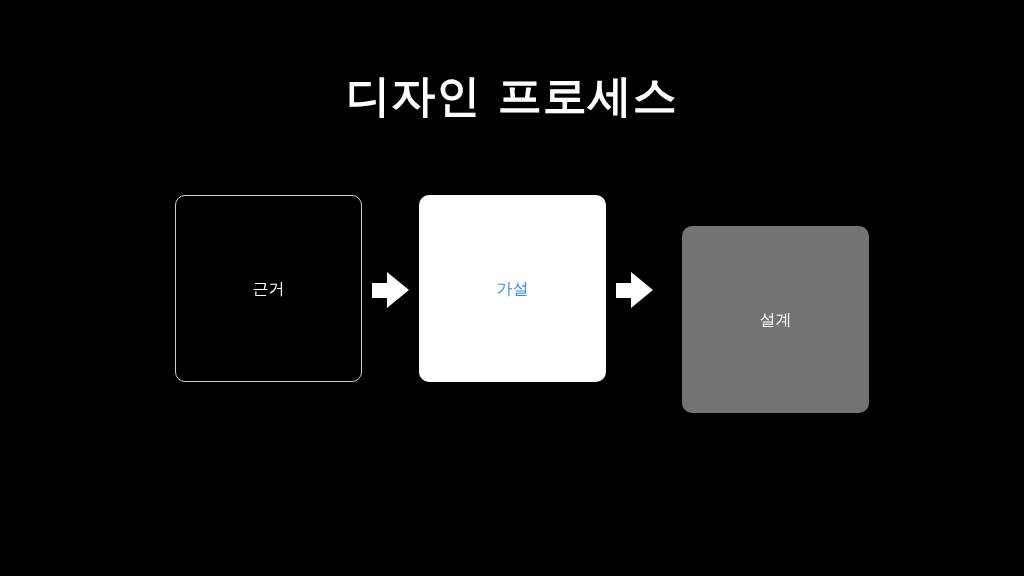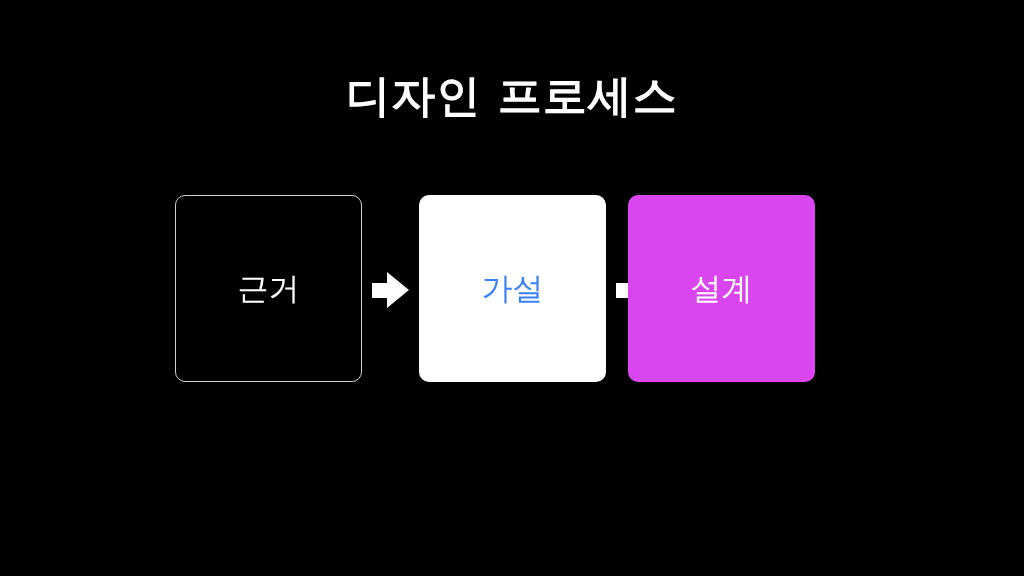--- a/index.html
+++ b/index.html
@@ -9,25 +9,25 @@
     }
     .title {
       position: absolute; left: 0; width: 1024px; top: 66px; text-align: center;
       color: #ffffff; font-size: 44px; font-weight: bold; letter-spacing: 1px;
       line-height: 60px;
     }
     .box {
       position: absolute; top: 195px; width: 187px; height: 187px;
       border-radius: 10px; box-sizing: border-box;
       display: flex; align-items: center; justify-content: center;
-      font-size: 31px; line-height: 1;
+      font-size: 16px; line-height: 1;
     }
     .box1 { left: 175px; border: 1px solid #d0d0d0; background: #000; color: #fff; }
     .box2 { left: 419px; background: #ffffff; color: #3b82f6; }
-    .box3 { left: 628px; background: #d946ef; color: #fff; }
+    .box3 { left: 682px; background: #737373; color: #fff; margin-top: 31px; }
     .arrow { position: absolute; top: 272px; width: 38px; height: 36px; }
     .arrow1 { left: 371px; }
     .arrow2 { left: 615px; }
   </style>
 </head>
 <body>
 
 <div class="title">디자인 프로세스</div>
 
 <div class="box box1">

